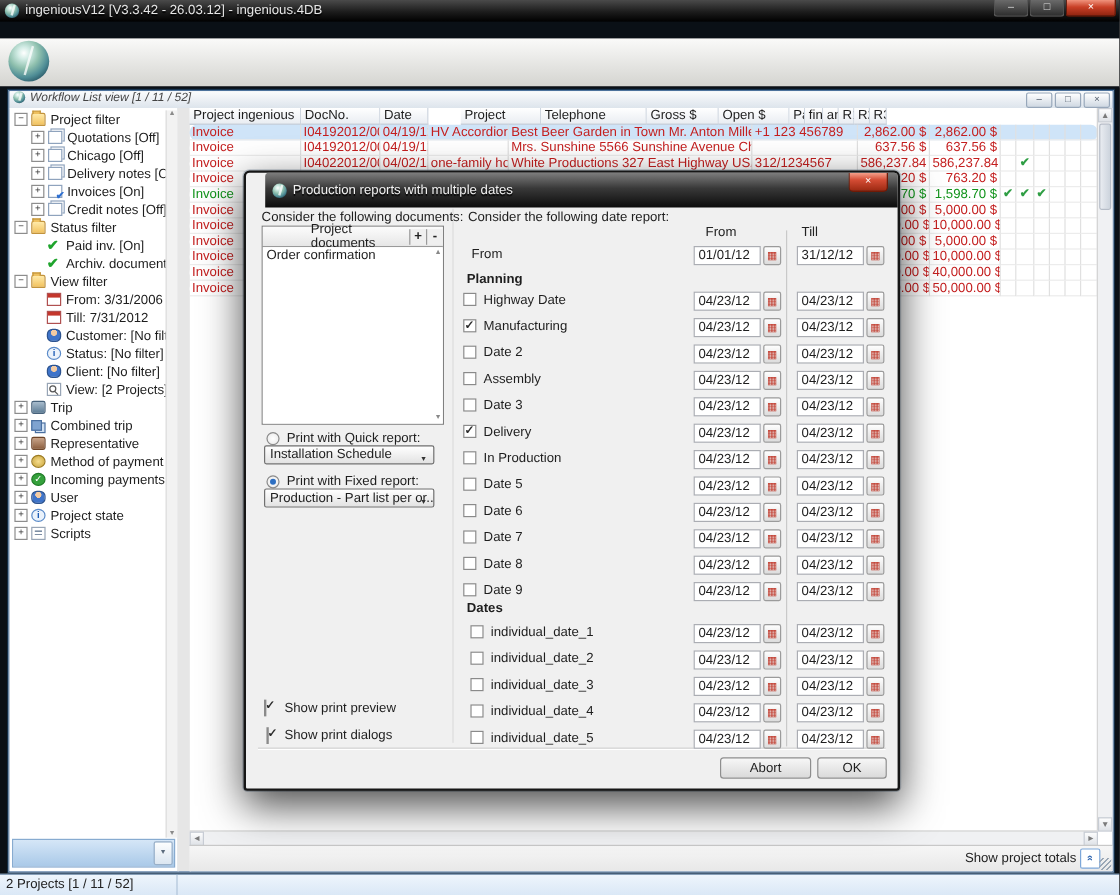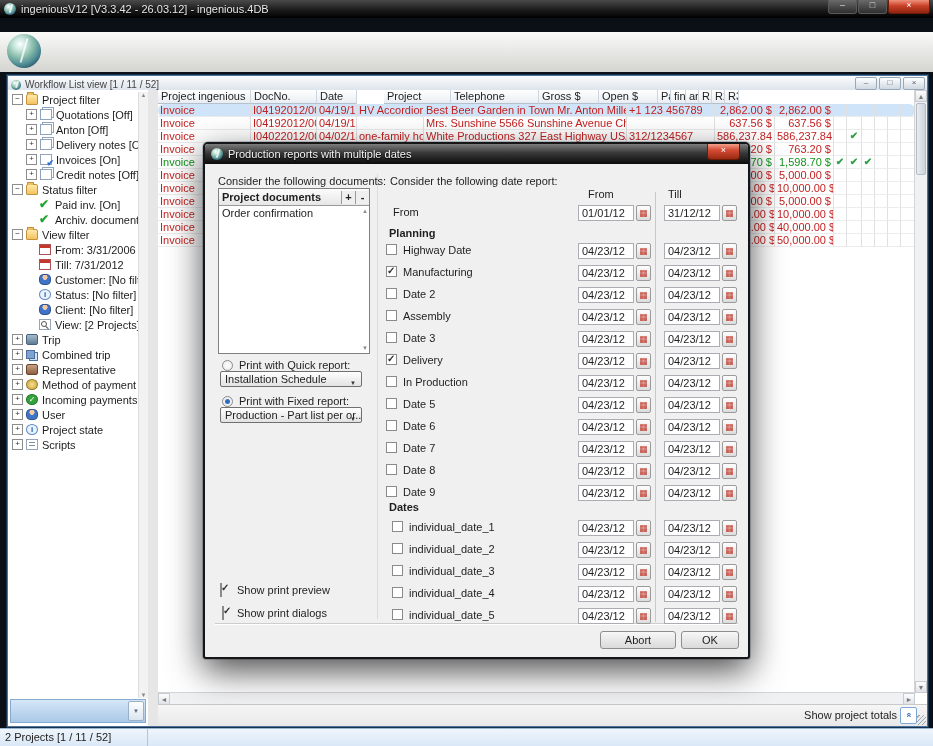--- a/index.html
+++ b/index.html
@@ -21,21 +21,21 @@
     border-bottom:1px solid #c9d5e2;display:flex;align-items:center;font-size:11px;color:#333;}
   .menu-item{padding:0 9px;}
   #toolbar{position:absolute;left:0;top:32px;width:933px;height:40px;background:linear-gradient(#fafaf9,#d4d4d0);
     border-bottom:1px solid #a8a8a4;}
   #logo{position:absolute;left:7px;top:2px;width:34px;height:34px;}
   
   #mdi{position:absolute;left:0;top:72px;width:933px;height:656px;background:#0a1016;}
   #iw{position:absolute;left:7px;top:3px;width:919px;height:650px;border:1px solid #4d729c;background:#fff;
       box-shadow:0 0 0 1px #16334f;}
   #iw-titlebar{position:absolute;left:0;top:0;right:0;height:14px;background:linear-gradient(#fbfcfd,#dde4ec);
-      border-bottom:1px solid #b9c6d6;display:flex;align-items:flex-end;font-size:10px;color:#444;}
+      border-bottom:1px solid #b9c6d6;display:flex;align-items:flex-start;font-size:10px;color:#444;font-style:italic;}
   #iw-icon{width:10px;height:10px;margin:0 4px 0 3px;}
   #iw-btns{position:absolute;right:2px;top:1px;display:flex;}
   .iwbtn{width:20px;height:11px;margin-left:2px;border:1px solid #97a7ba;border-radius:2px;
     background:linear-gradient(#fff,#cfd8e2);color:#55606e;font-size:8px;line-height:10px;text-align:center;}
   
   #sidebar{position:absolute;left:0;top:14px;width:140px;bottom:0;background:#fff;border-right:1px solid #c4ccd6;}
   #tree{position:absolute;left:0;top:2px;right:9px;bottom:28px;overflow:hidden;}
   .tree-row{display:flex;align-items:center;height:15px;font-size:11px;color:#1d1d1d;white-space:nowrap;}
   .exp{width:9px;height:9px;flex:none;border:1px solid #8d8d8d;background:#fff;color:#333;
        font-size:8px;line-height:8px;text-align:center;margin-right:3px;}
@@ -107,38 +107,38 @@
       background:repeating-linear-gradient(135deg,transparent 0 2px,#9aa7b6 2px 3px);}
   
   #statusbar{position:absolute;left:0;top:728px;width:933px;height:18px;background:linear-gradient(#eef5fc,#d9e7f6);
       border-top:1px solid #9ab6d4;font-size:11px;color:#222;}
   #status-text{position:absolute;left:5px;top:2px;}
   #status-div{position:absolute;left:147px;top:0;bottom:0;width:1px;background:#b0c4da;}
   
   #dlg{position:absolute;left:203px;top:142px;width:547px;height:517px;z-index:20;
       background:#f0f0f0;border:2px solid #161616;border-radius:5px 5px 3px 3px;
       box-shadow:0 12px 34px rgba(0,0,0,.7),0 0 0 1px rgba(120,140,160,.4);box-sizing:border-box;}
-  #dlg-titlebar{position:absolute;left:0;top:0;right:0;height:20px;border-radius:3px 3px 0 0;
+  #dlg-titlebar{position:absolute;left:16px;top:0;right:0;height:29px;border-radius:3px 3px 0 0;
       background:linear-gradient(#7d7d7d,#383838 45%,#0c0c0c);display:flex;align-items:center;}
   #dlg-icon{width:12px;height:12px;margin:0 5px 0 6px;}
   #dlg-title{color:#f2f2f2;font-size:11px;text-shadow:0 1px 1px #000;}
   #dlg-close{position:absolute;right:8px;top:0;width:31px;height:15px;border:1px solid #701a06;border-top:none;
       border-radius:0 0 4px 4px;background:linear-gradient(#f5a18c,#d44c34 40%,#9c2912);
       color:#fff;font-size:9px;line-height:13px;text-align:center;}
   #dlg-body{position:absolute;left:0;top:20px;right:0;bottom:0;font-size:11px;color:#1e1e1e;}
   .abs{position:absolute;}
   .grp-sep-v{position:absolute;left:172px;top:10px;height:445px;width:1px;background:#dcdcdc;}
   .col-sep-v{position:absolute;left:450px;top:28px;height:430px;width:1px;background:#c9c9c9;}
   .btn-sep{position:absolute;left:10px;right:10px;top:459px;height:0;border-top:1px solid #cdcdcd;border-bottom:1px solid #fff;}
   
   #docs-label{left:13px;top:11px;}
   #doc-list{left:13px;top:24px;width:150px;border:1px solid #808080;background:#fff;}
   #doc-list-head{height:16px;display:flex;align-items:center;background:linear-gradient(#fcfcfc,#e6e6e6);
       border-bottom:1px solid #9a9a9a;}
-  #doc-list-title{flex:1;font-weight:bold;padding-left:3px;}
+  #doc-list-title{flex:1;font-weight:normal;padding-left:3px;margin-left:37px;}
   .mini-btn{width:13px;height:13px;flex:none;border-left:1px solid #9a9a9a;background:#efefef;
       font-size:11px;font-weight:bold;line-height:12px;text-align:center;color:#222;}
   #doc-list-body{position:relative;height:147px;background:#fff;}
   .list-item{padding:1px 3px;white-space:nowrap;overflow:hidden;}
   .ls-up{position:absolute;right:1px;top:2px;color:#888;font-size:6px;}
   .ls-dn{position:absolute;right:1px;bottom:2px;color:#888;font-size:6px;}
   .rb{width:11px;height:11px;border:1px solid #8a8a8a;border-radius:50%;background:radial-gradient(#fff,#e8e8e8);box-sizing:border-box;}
   .rb.sel::after{content:"";display:block;width:5px;height:5px;margin:2px;border-radius:50%;background:#2d6fc2;}
   .dd{height:16px;width:142px;border:1px solid #707070;border-radius:2px;background:linear-gradient(#fff,#e2e2e2);
       line-height:14px;padding-left:4px;box-sizing:border-box;white-space:nowrap;overflow:hidden;}
@@ -199,21 +199,21 @@
               <span class="tree-lab">Project filter</span>
             </div>
             <div class="tree-row" style="padding-left: 18px;">
               <span class="exp">+</span>
               <span class="ic ic-pages"></span>
               <span class="tree-lab">Quotations [Off]</span>
             </div>
             <div class="tree-row" style="padding-left: 18px;">
               <span class="exp">+</span>
               <span class="ic ic-pages"></span>
-              <span class="tree-lab">Anton [Off]</span>
+              <span class="tree-lab">Chicago [Off]</span>
             </div>
             <div class="tree-row" style="padding-left: 18px;">
               <span class="exp">+</span>
               <span class="ic ic-pages"></span>
               <span class="tree-lab">Delivery notes  [Off]</span>
             </div>
             <div class="tree-row" style="padding-left: 18px;">
               <span class="exp">+</span>
               <span class="ic ic-pages-check"></span>
               <span class="tree-lab">Invoices [On]</span>

